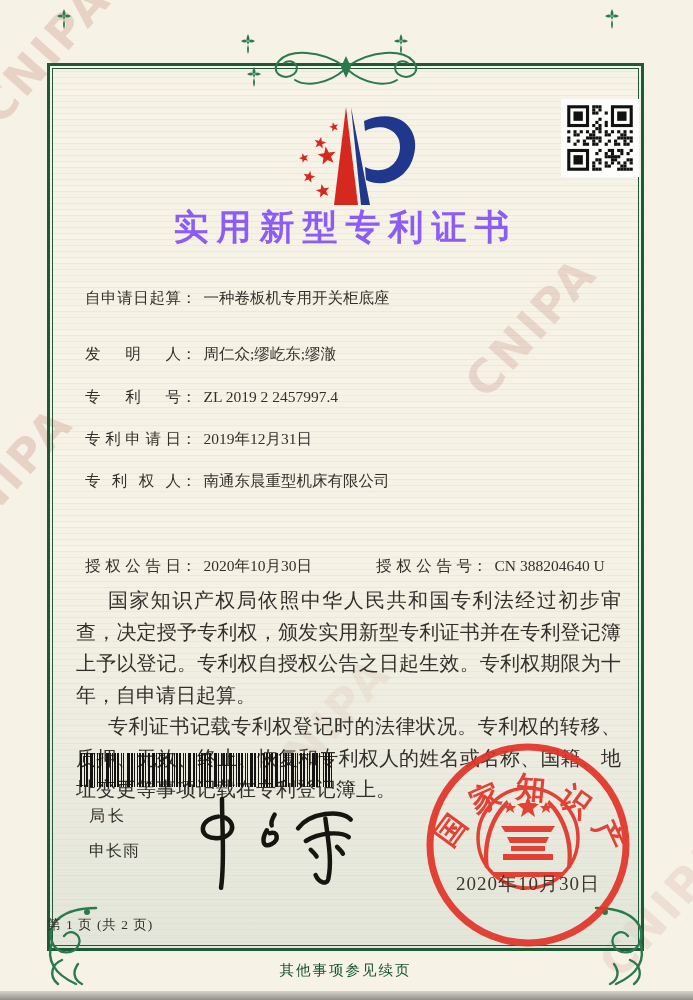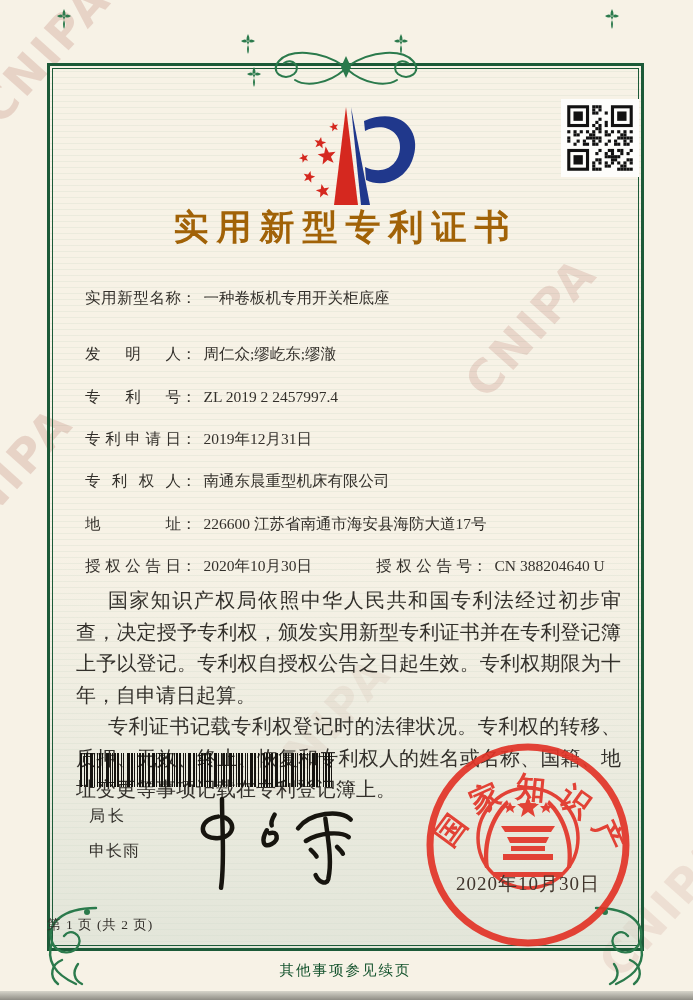--- a/index.html
+++ b/index.html
@@ -25,21 +25,21 @@
       repeating-linear-gradient(0deg, rgba(48,115,76,0.06) 0 1px, rgba(0,0,0,0) 1px 6px);
   }
   .frame::after{
     content:"";position:absolute;inset:2px;border:1px solid #1c5a38;pointer-events:none;
   }
   .cert-no{position:absolute;left:76px;top:103px;font-size:14.5px;letter-spacing:2px;color:#3a362f;}
   .logo{position:absolute;left:282px;top:97px;width:142px;height:114px;}
   .qr{position:absolute;left:561px;top:99px;width:78px;height:78px;background:#fdfdfb;}
   .title{
     position:absolute;left:47px;top:204px;width:597px;text-align:center;
-    font-size:35px;font-weight:bold;letter-spacing:8px;color:#a16207;
+    font-size:35px;font-weight:bold;letter-spacing:8px;color:#8b5cf6;
   }
   .frow{position:absolute;left:85px;font-size:15.5px;white-space:nowrap;}
   .frow .lbl{display:inline-block;width:96px;text-align:justify;text-align-last:justify;vertical-align:top;}
   .frow .colon{margin-right:7px;}
   .frow .pair2{margin-left:64px;}
   .frow .lbl2{display:inline-block;width:96px;text-align:justify;text-align-last:justify;}
   .paras{position:absolute;left:76px;top:585px;width:545px;font-size:20px;line-height:31.5px;text-align:justify;}
   .paras p{margin:0;text-indent:32px;}
   .barcode{position:absolute;left:80px;top:753px;width:258px;height:34px;}
   .commish-title{position:absolute;left:89px;top:806px;font-size:16px;letter-spacing:3px;}
@@ -246,36 +246,33 @@
       <rect x="17" y="3" width="5" height="5" fill="#fdfdfb"></rect>
       <rect x="18" y="4" width="3" height="3" fill="#111"></rect>
       <rect x="2" y="16" width="7" height="7" fill="#111"></rect>
       <rect x="3" y="17" width="5" height="5" fill="#fdfdfb"></rect>
       <rect x="4" y="18" width="3" height="3" fill="#111"></rect>
     </svg>
 
   <div class="title">实用新型专利证书</div>
 
   <div class="frow" style="top:288px;">
-    <span class="lbl">实用新型名称</span><span class="colon">：</span><span class="val">一种卷板机专用开关柜底座</span>
+    <span class="lbl">自申请日起算</span><span class="colon">：</span><span class="val">一种卷板机专用开关柜底座</span>
   </div>
   <div class="frow" style="top:344px;">
     <span class="lbl">发明人</span><span class="colon">：</span><span class="val">周仁众;缪屹东;缪澈</span>
   </div>
   <div class="frow" style="top:387px;">
     <span class="lbl">专利号</span><span class="colon">：</span><span class="val">ZL 2019 2 2457997.4</span>
   </div>
   <div class="frow" style="top:429px;">
     <span class="lbl">专利申请日</span><span class="colon">：</span><span class="val">2019年12月31日</span>
   </div>
   <div class="frow" style="top:471px;">
     <span class="lbl">专利权人</span><span class="colon">：</span><span class="val">南通东晨重型机床有限公司</span>
-  </div>
-  <div class="frow" style="top:514px;">
-    <span class="lbl">地址</span><span class="colon">：</span><span class="val">226600 江苏省南通市海安县海防大道17号</span>
   </div>
   <div class="frow" style="top:556px;">
     <span class="lbl">授权公告日</span><span class="colon">：</span><span class="val">2020年10月30日</span><span class="pair2"><span class="lbl2">授权公告号</span><span class="colon">：</span><span class="val">CN 388204640 U</span></span>
   </div>
 
   <div class="paras">
     <p>国家知识产权局依照中华人民共和国专利法经过初步审查，决定授予专利权，颁发实用新型专利证书并在专利登记簿上予以登记。专利权自授权公告之日起生效。专利权期限为十年，自申请日起算。</p>
     <p>专利证书记载专利权登记时的法律状况。专利权的转移、质押、无效、终止、恢复和专利权人的姓名或名称、国籍、地址变更等事项记载在专利登记簿上。</p>
   </div>
 

